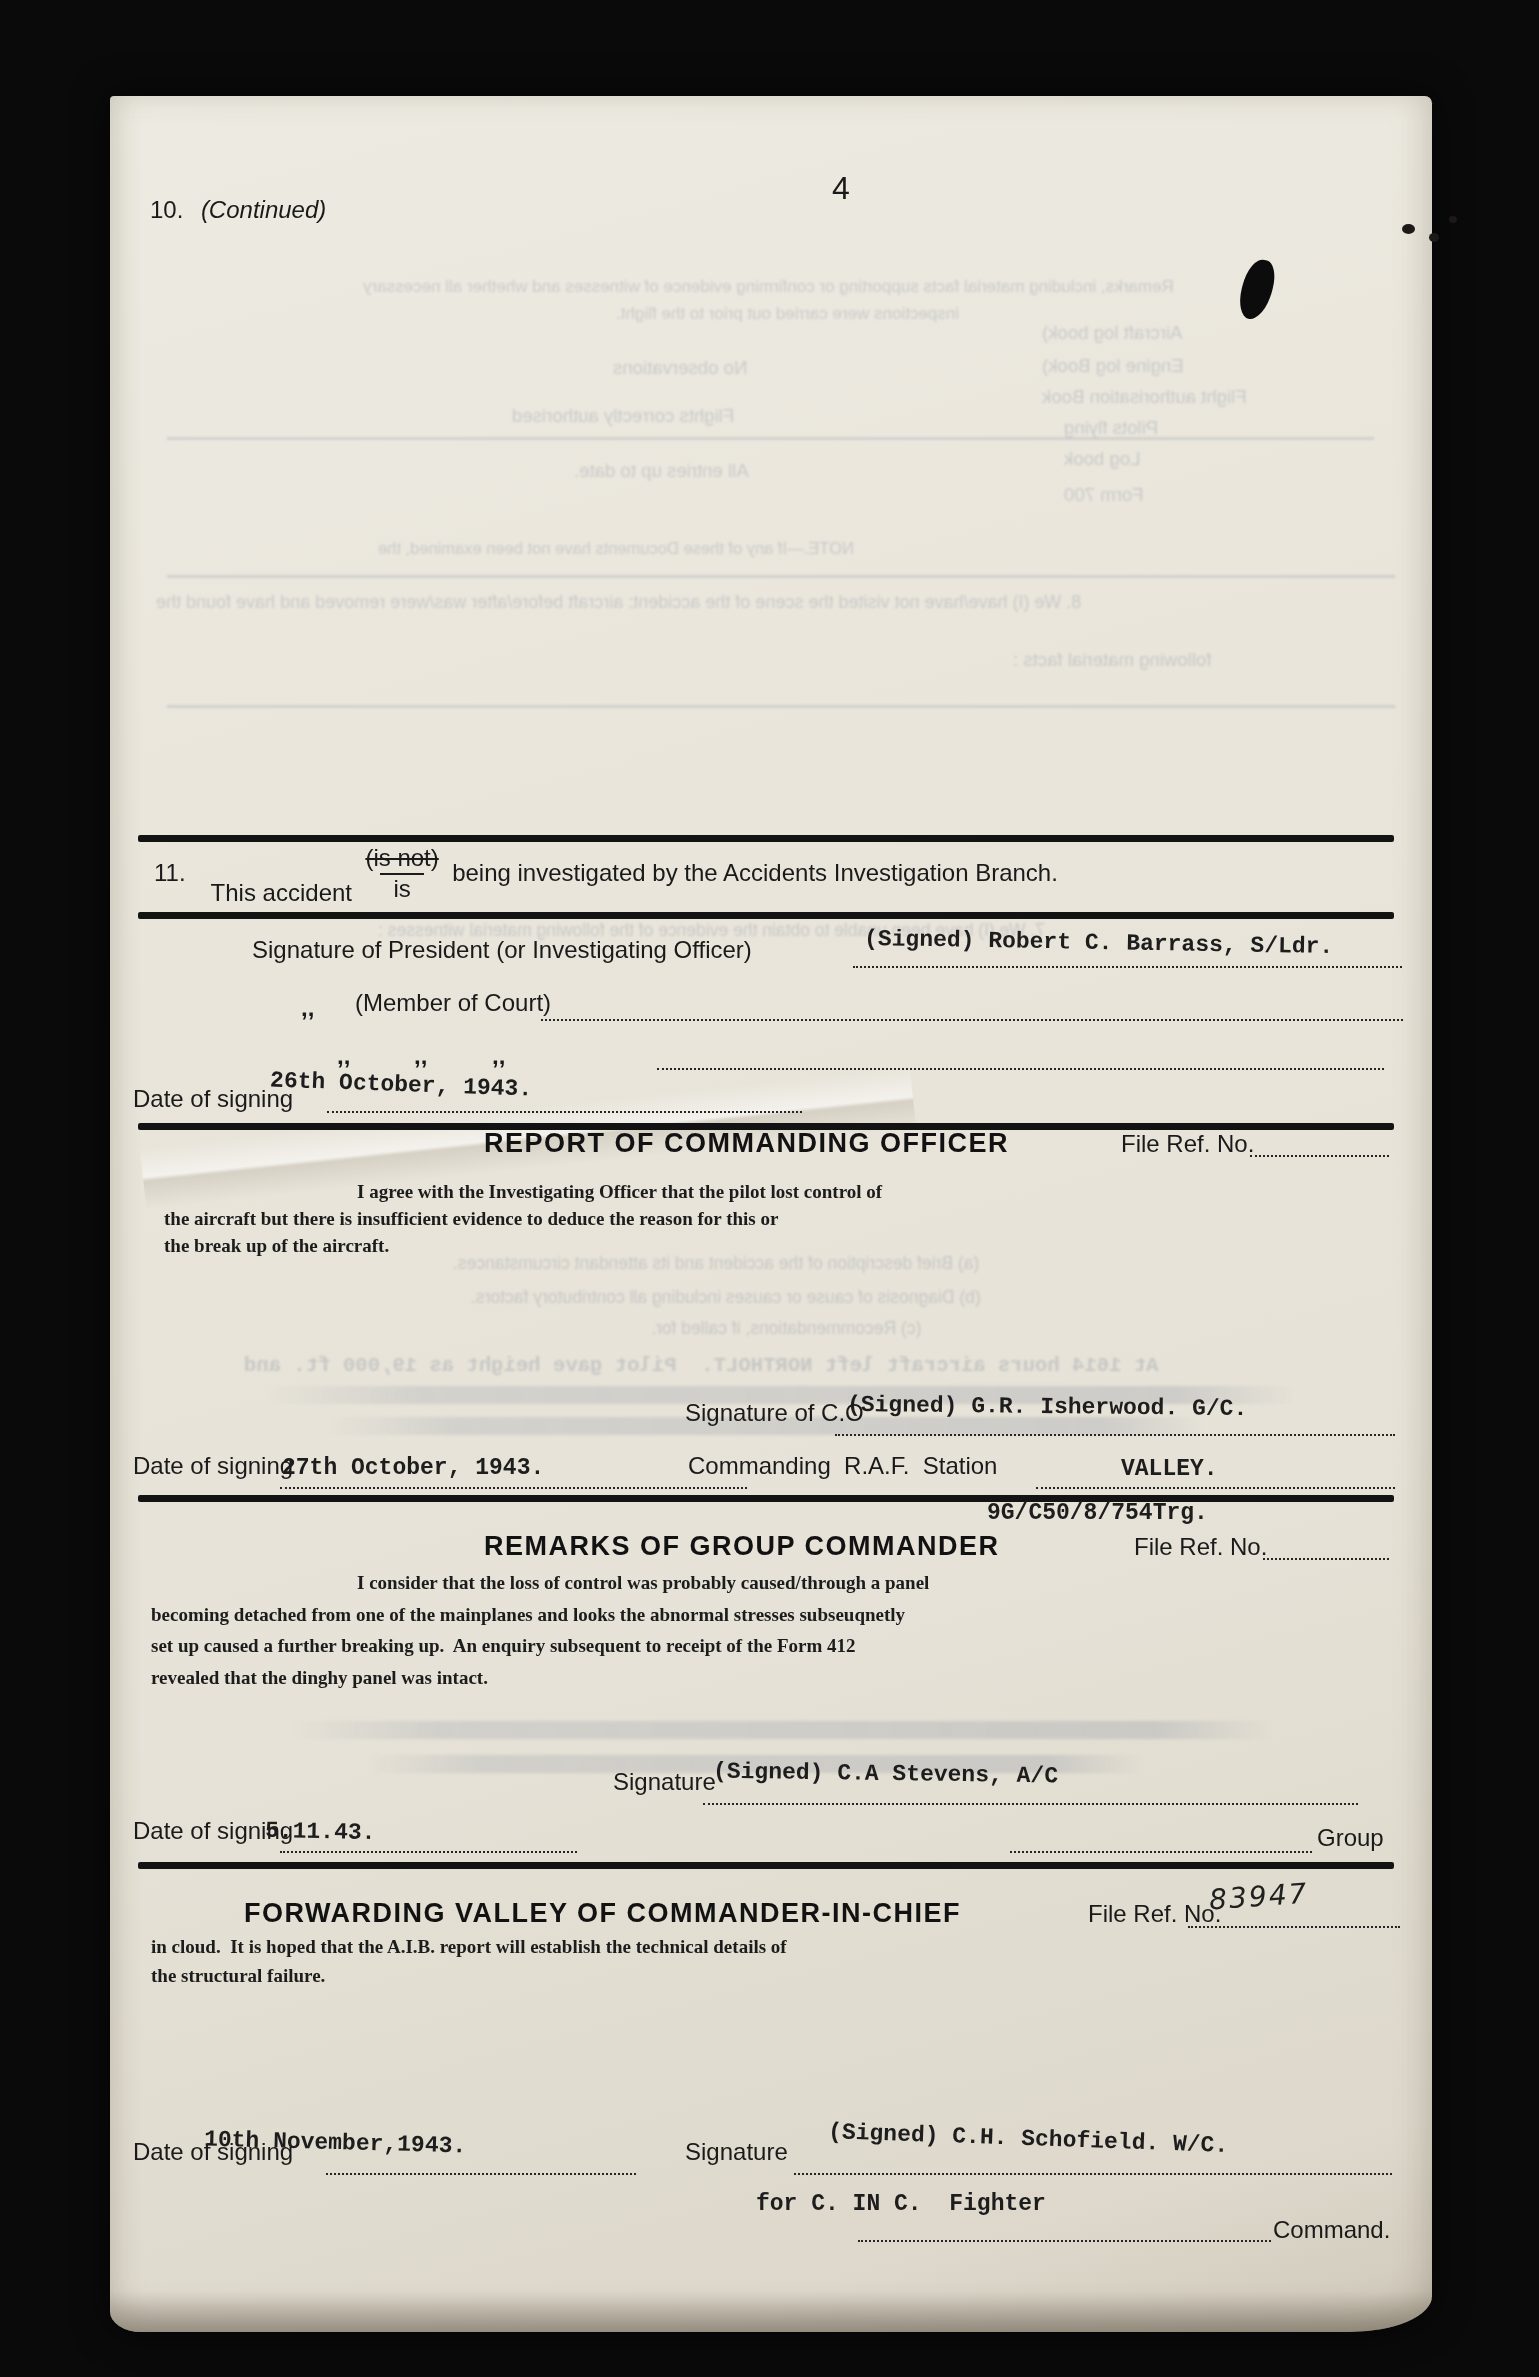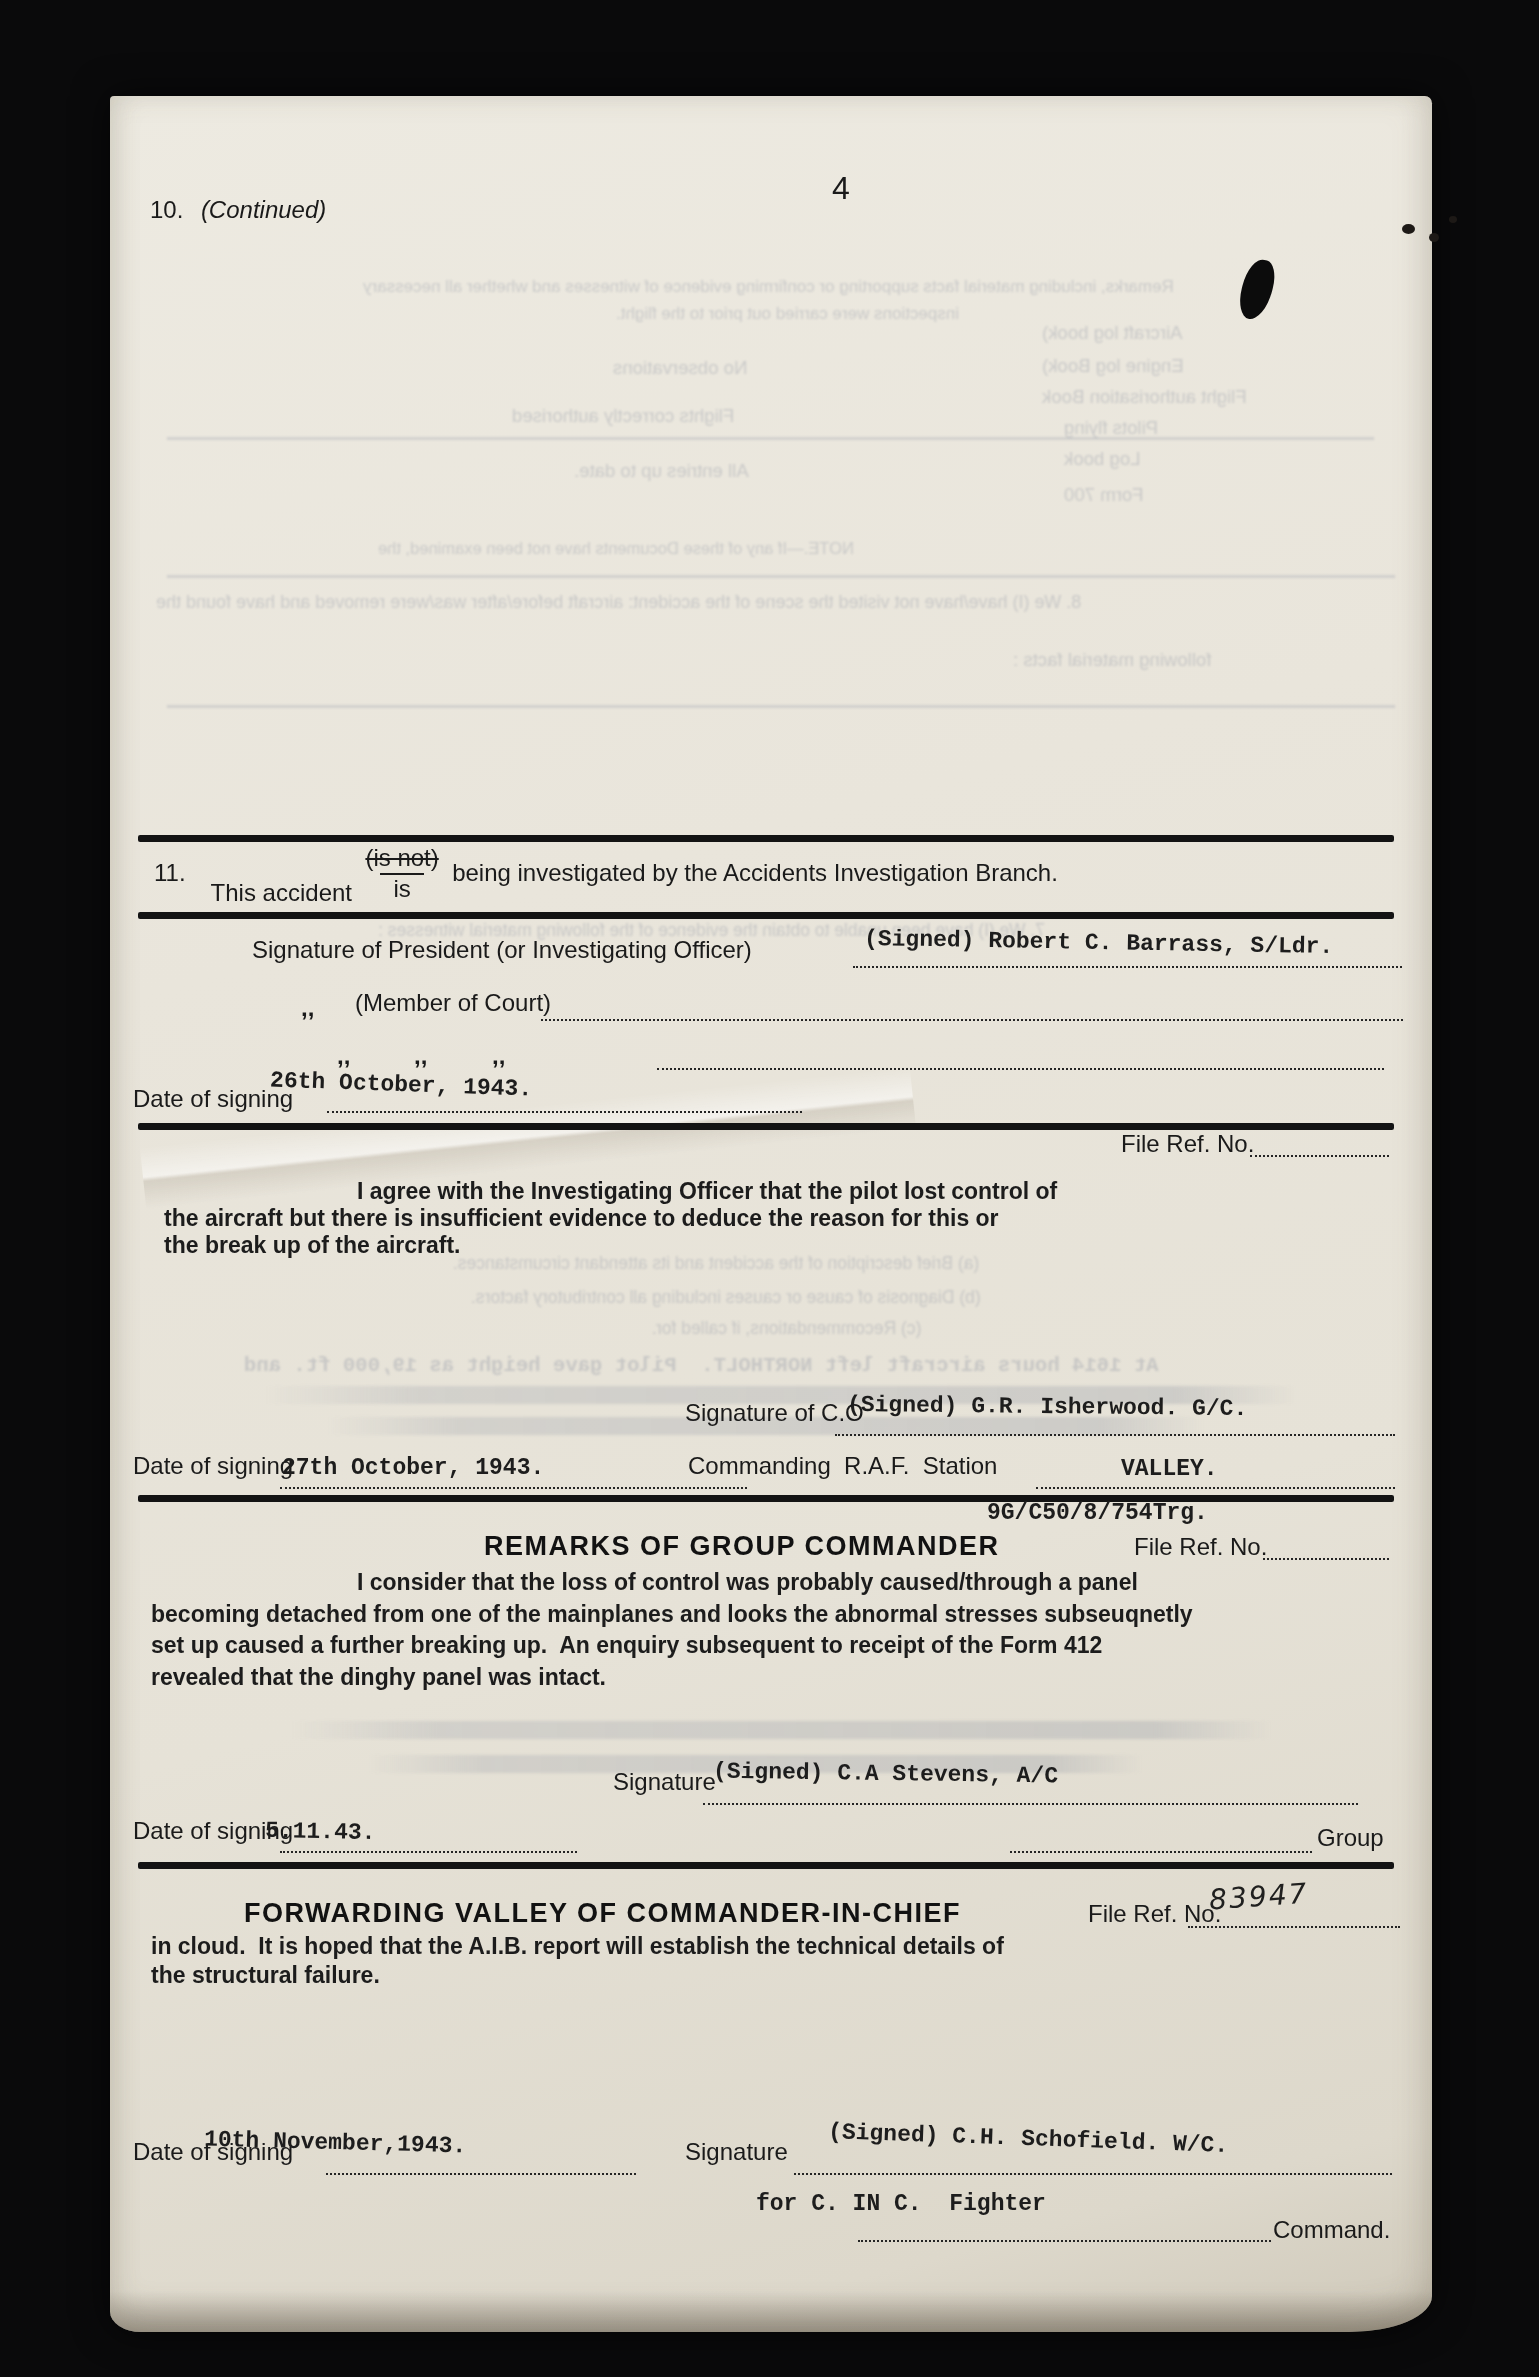--- a/index.html
+++ b/index.html
@@ -6,21 +6,21 @@
   body{width:1540px;height:2377px;background:#0a0a0b;position:relative;overflow:hidden;
        font-family:"Liberation Sans", sans-serif;}
   .paper{position:absolute;left:110px;top:96px;width:1322px;height:2236px;
          background:linear-gradient(165deg,#edeae1 0%,#e9e5db 35%,#e6e2d7 65%,#ddd8cb 92%,#cfc9ba 100%);
          border-radius:4.1px 7.2px 83px 31px / 4.1px 7.2px 36px 20.6px;
          box-shadow:0 0 36px rgba(0,0,0,.65), inset 0 -20.6px 31px rgba(90,78,60,.18), inset -13px 0 31px rgba(120,110,90,.10), inset 10.3px 0 26px rgba(120,110,90,.07);}
   .abs{position:absolute;}
   .plabel{font-family:"Liberation Sans", sans-serif;font-size:24px;color:#1a1a1a;white-space:pre;line-height:1.05;}
   .heading{font-family:"Liberation Sans", sans-serif;font-weight:bold;font-size:27px;letter-spacing:1.5px;color:#121212;white-space:pre;}
   .typed{font-family:"Liberation Mono","DejaVu Sans Mono",monospace;font-weight:bold;font-size:23px;color:#1d1d1d;white-space:pre;}
-  .mono-par{font-family:Liberation Sans, sans-serif;font-weight:bold;font-size:23px;color:#1c1c1c;}
+  .mono-par{font-family:Liberation Serif, serif;font-weight:bold;font-size:19px;color:#1c1c1c;}
   .mono-par div{white-space:pre;}
   .rule{position:absolute;height:6.7px;background:#131313;border-radius:2.1px;}
   .dots{position:absolute;height:0;border-bottom:2.6px dotted #242424;}
   .fraction{display:inline-flex;flex-direction:column;align-items:center;margin:0 9.3px;}
   .frac-top{display:block;text-decoration:line-through;text-decoration-thickness:2.1px;padding:0 4.1px 2.1px 4.1px;}
   .frac-bottom{display:block;border-top:2.1px solid #1b1b1b;padding:1px 13.4px 0 13.4px;}
   .sec11row{display:flex;align-items:center;}
   .bleed-layer{position:absolute;left:0;top:0;width:1322px;height:2236px;transform:scaleX(-1);pointer-events:none;}
   .bleed{position:absolute;color:#8d93a2;opacity:.34;filter:blur(0.8px);
          font-family:"Liberation Sans", sans-serif;font-size:18.6px;white-space:pre;}
@@ -105,20 +105,21 @@
 
   <div class="abs plabel" style="left:227px;top:947px;font-weight:bold;">,,</div>
   <div class="abs plabel" style="left:304px;top:947px;font-weight:bold;">,,</div>
   <div class="abs plabel" style="left:382px;top:947px;font-weight:bold;">,,</div>
   <div class="dots" style="left:547px;top:972px;width:727px;"></div>
 
   <div class="abs plabel" style="left:23px;top:990px;">Date of signing</div>
   <div class="abs typed" style="left:160px;top:976px;transform:rotate(2deg);">26th October, 1943.</div>
   <div class="dots" style="left:217px;top:1015px;width:475px;"></div>
 
+  <div class="abs heading" style="left:374px;top:1032px;">REPORT OF COMMANDING OFFICER</div>
   <div class="abs plabel" style="left:1011px;top:1035px;">File Ref. No.</div>
   <div class="dots" style="left:1140px;top:1059px;width:139px;"></div>
 
   <div class="abs mono-par" style="left:54px;top:1082px;line-height:27px;">
     <div style="padding-left:193px;">I agree with the Investigating Officer that the pilot lost control of</div>
     <div>the aircraft but there is insufficient evidence to deduce the reason for this or</div>
     <div>the break up of the aircraft.</div>
   </div>
 
   <div class="abs plabel" style="left:575px;top:1304px;">Signature of C.O</div>

